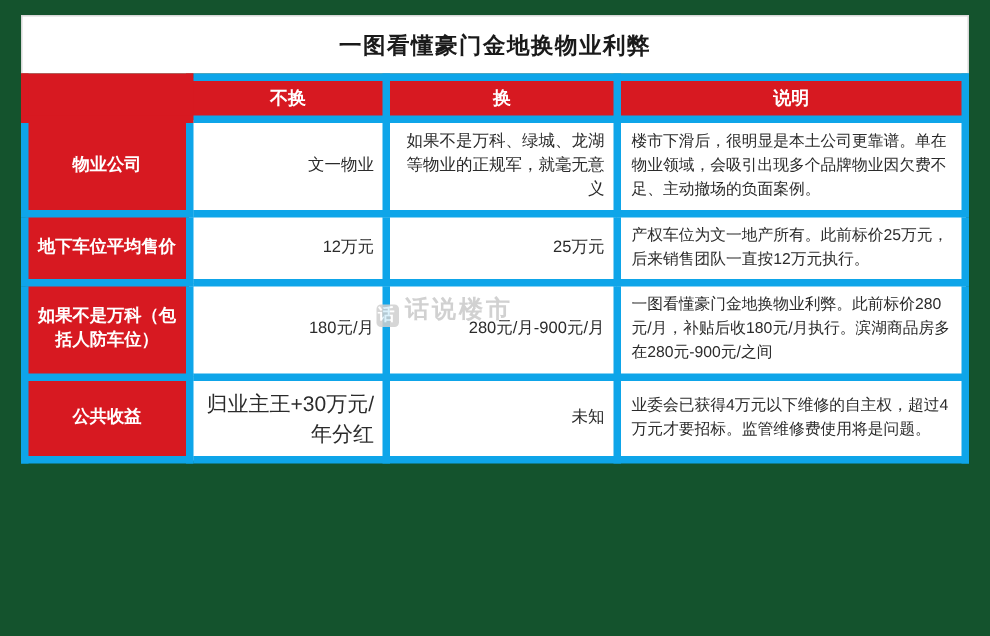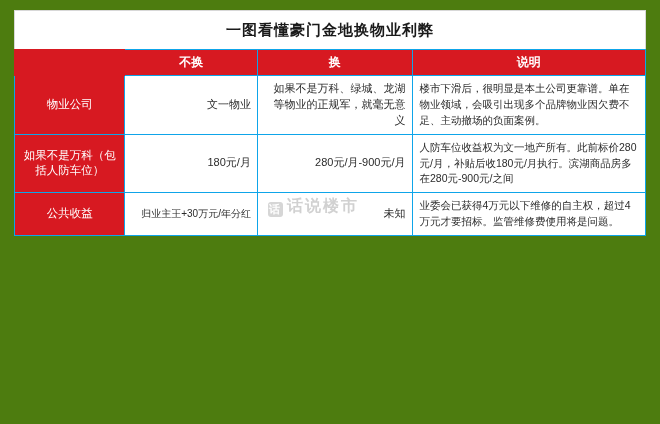--- a/index.html
+++ b/index.html
@@ -5,21 +5,21 @@
   html,body{margin:0;padding:0;}
   body{
     width:660px;height:424px;
     background:#ffffff;
     font-family:"Liberation Sans","DejaVu Sans",sans-serif;
     overflow:hidden;
   }
   .page{
     position:relative;
     width:660px;height:424px;
-    background:#4d7c0f;
+    background:#14532d;
     box-sizing:border-box;
     padding:10px 14px 0 14px;
   }
   
   .title-bar{
     height:38px;
     border:1px solid #d8d8d8;
     border-bottom:none;
     display:flex;
     align-items:center;
@@ -32,42 +32,42 @@
     color:#1a1a1a;
     letter-spacing:1px;
   }
   
   table.main{
     width:100%;
     border-collapse:collapse;
     table-layout:fixed;
   }
   table.main td,table.main th{
-    border:1px solid #0ea5e9;
+    border:5px solid #0ea5e9;
     vertical-align:middle;
     box-sizing:border-box;
   }
   thead th{
     background:#d71921;
     color:#ffffff;
     font-size:12px;
     font-weight:bold;
     height:26px;
     padding:3px 2px;
     border-color:#d71921;
   }
   thead th.corner{
     background:#d71921;
     border-color:#d71921;
   }
   td.rowhead{
     background:#d71921;
     color:#ffffff;
     font-size:11.5px;
-    font-weight:normal;
+    font-weight:bold;
     text-align:center;
     padding:4px 3px;
     line-height:1.35;
     border-color:#d71921;
   }
   td.cell{
     background:#ffffff;
     color:#2b2b2b;
     font-size:11px;
     text-align:right;
@@ -75,32 +75,32 @@
     line-height:1.45;
   }
   td.cell.note{
     text-align:left;
     font-size:10.5px;
     line-height:1.5;
     padding:5px 7px;
     margin-left:20px;
   }
   td.cell.small{
-    font-size:10px;
+    font-size:14px;
   }
   
   col.c0{width:17.5%;}
   col.c1{width:21%;}
   col.c2{width:24.5%;}
   col.c3{width:37%;}
 
   
   .watermark{
     position:absolute;
-    left:268px;
+    left:251px;
     top:196px;
     font-size:16px;
     font-weight:bold;
     color:#c9c9c9;
     opacity:.85;
     pointer-events:none;
     letter-spacing:2px;
     white-space:nowrap;
   }
   .wm-logo{
@@ -142,24 +142,30 @@
       </tr>
     </thead>
     <tbody>
       <tr>
         <td class="rowhead">物业公司</td>
         <td class="cell">文一物业</td>
         <td class="cell">如果不是万科、绿城、龙湖等物业的正规军，就毫无意义</td>
         <td class="cell note">楼市下滑后，很明显是本土公司更靠谱。单在物业领域，会吸引出现多个品牌物业因欠费不足、主动撤场的负面案例。</td>
       </tr>
       <tr>
+        <td class="rowhead">地下车位平均售价</td>
+        <td class="cell">12万元</td>
+        <td class="cell">25万元</td>
+        <td class="cell note">产权车位为文一地产所有。此前标价25万元，后来销售团队一直按12万元执行。</td>
+      </tr>
+      <tr>
         <td class="rowhead">如果不是万科（包括人防车位）</td>
         <td class="cell">180元/月</td>
         <td class="cell">280元/月-900元/月</td>
-        <td class="cell note">人防车位收益权为文一地产所有。此前标价280元/月，补贴后收180元/月执行。滨湖商品房多在280元-900元/之间</td>
+        <td class="cell note">一图看懂豪门金地换物业利弊。此前标价280元/月，补贴后收180元/月执行。滨湖商品房多在280元-900元/之间</td>
       </tr>
       <tr>
         <td class="rowhead">公共收益</td>
         <td class="cell small">归业主王+30万元/年分红</td>
         <td class="cell">未知</td>
         <td class="cell note">业委会已获得4万元以下维修的自主权，超过4万元才要招标。监管维修费使用将是问题。</td>
       </tr>
     </tbody>
   </table>
 

